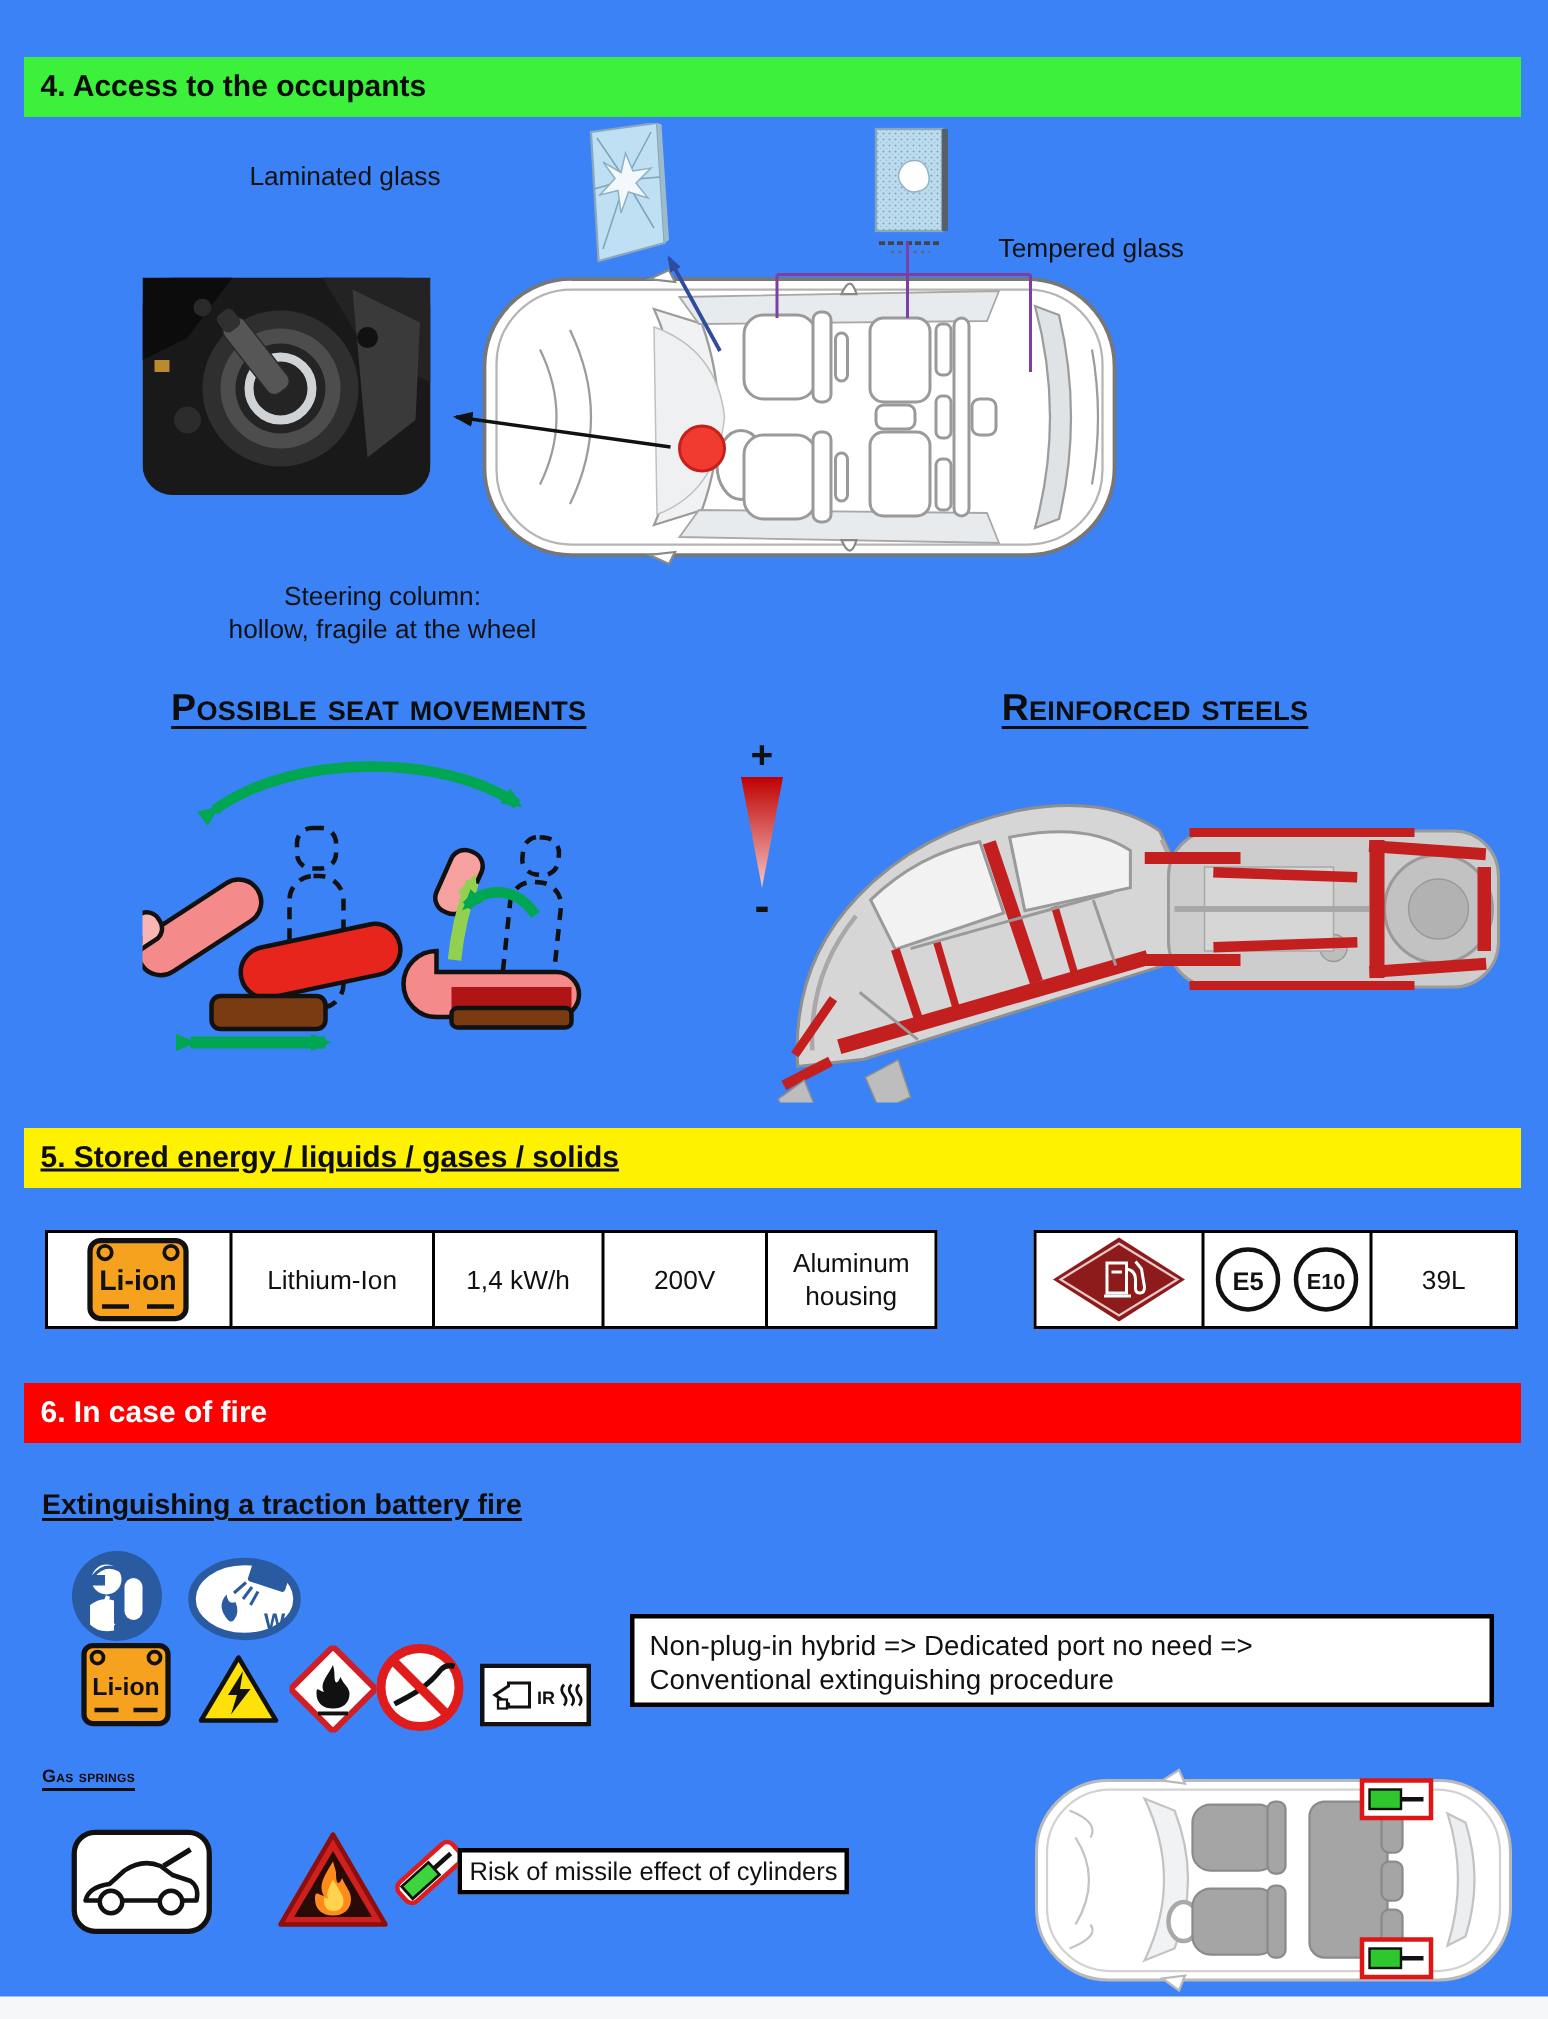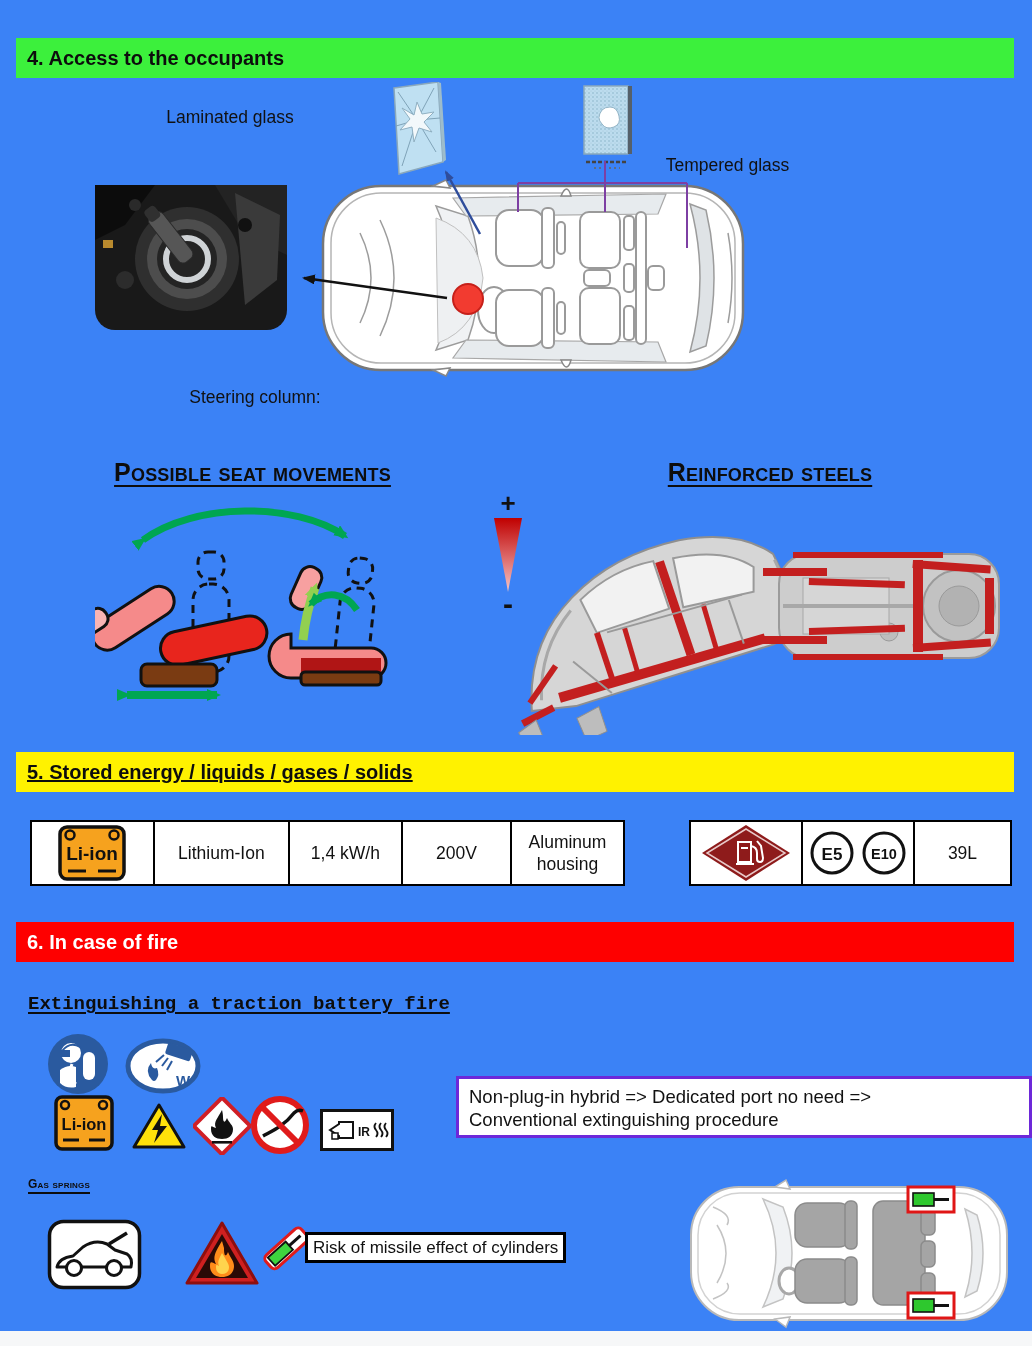--- a/index.html
+++ b/index.html
@@ -13,22 +13,22 @@
   .lbl{font-size:17.5px;color:#111;text-align:center;}
   .caption{font-size:17.5px;line-height:22px;text-align:center;color:#111;}
   .smallcaps{font-variant:small-caps;font-weight:bold;font-size:25px;letter-spacing:.2px;
     text-decoration:underline;text-underline-offset:4px;text-decoration-thickness:2px;text-align:center;color:#0d0d0d;}
   .smallcaps.sm{font-size:12px;text-align:left;}
   .tbl{display:flex;border:2px solid #000;background:#fff;box-sizing:border-box;}
   .cell{display:flex;align-items:center;justify-content:center;text-align:center;
     font-size:17.5px;border-left:2px solid #000;box-sizing:border-box;line-height:22px;}
   .cell:first-child{border-left:none;}
   .subhead{font-size:19px;font-weight:bold;text-decoration:underline;text-underline-offset:3px;
-    text-decoration-thickness:2px;color:#0d0d0d;font-family:Liberation Mono, monospace;}
-  .notebox{border:3px solid #6d28d9;box-sizing:border-box;padding:6px 10px;font-size:18.5px;line-height:23px;color:#111;background:#fff;margin-left:36px;}
+    text-decoration-thickness:2px;color:#0d0d0d;}
+  .notebox{border:3px solid #000000;box-sizing:border-box;padding:6px 10px;font-size:18.5px;line-height:23px;color:#111;background:#fff;}
   .warnbox{border:3px solid #000000;box-sizing:border-box;font-size:17px;line-height:25px;padding-left:5px;color:#111;background:#fff;white-space:nowrap;}
   .band{background:#f6f7f8;}
   svg{display:block;}
 </style>
 </head>
 <body>
 
 <div class="page">
 
   <div class="abs hdr hdr4" style="left:16px;top:38px;width:998px;">
@@ -143,20 +143,21 @@
       <rect x="86" y="10" width="13" height="14" rx="4" fill="#303030"></rect>
     </g>
     <circle cx="30" cy="95" r="9" fill="#2c2c2c"></circle>
     <rect x="8" y="55" width="10" height="8" fill="#b98a2e"></rect>
     <circle cx="150" cy="40" r="7" fill="#111"></circle>
     <circle cx="40" cy="20" r="6" fill="#2a2a2a"></circle>
   </svg>
 
   <div class="abs caption" style="left:100px;top:386px;width:310px;">
     <div>Steering column:</div>
+    <div>hollow, fragile at the wheel</div>
   </div>
 
   <div class="abs smallcaps" style="left:95px;top:458px;width:315px;">Possible seat movements</div>
   <div class="abs smallcaps" style="left:625px;top:458px;width:290px;">Reinforced steels</div>
 
   <svg class="abs" style="left:95px;top:492px;" width="302" height="215" viewBox="0 0 302 215">
     <defs>
       <marker id="mgrn" markerWidth="16" markerHeight="14" refX="10" refY="6" orient="auto" markerUnits="userSpaceOnUse">
         <path d="M0,0 L14,6 L0,12 Z" fill="#00a651"></path>
       </marker>

